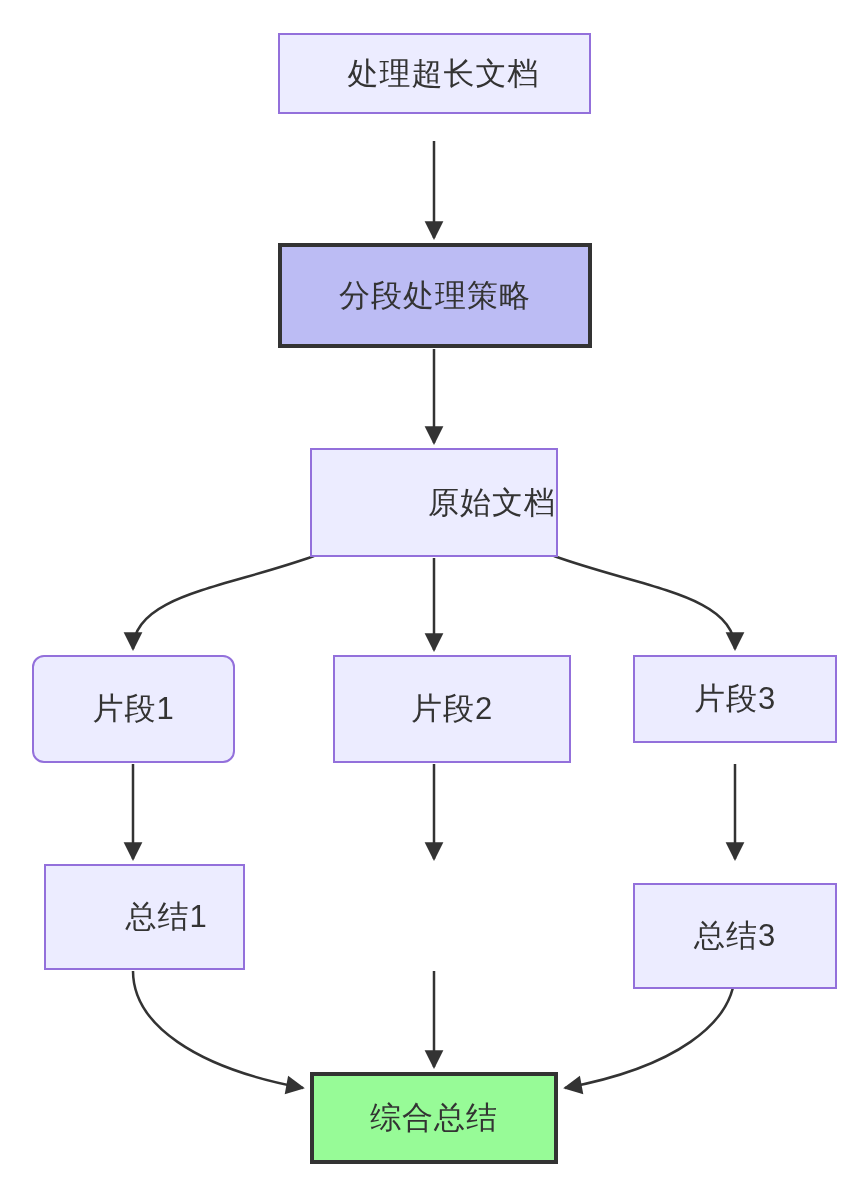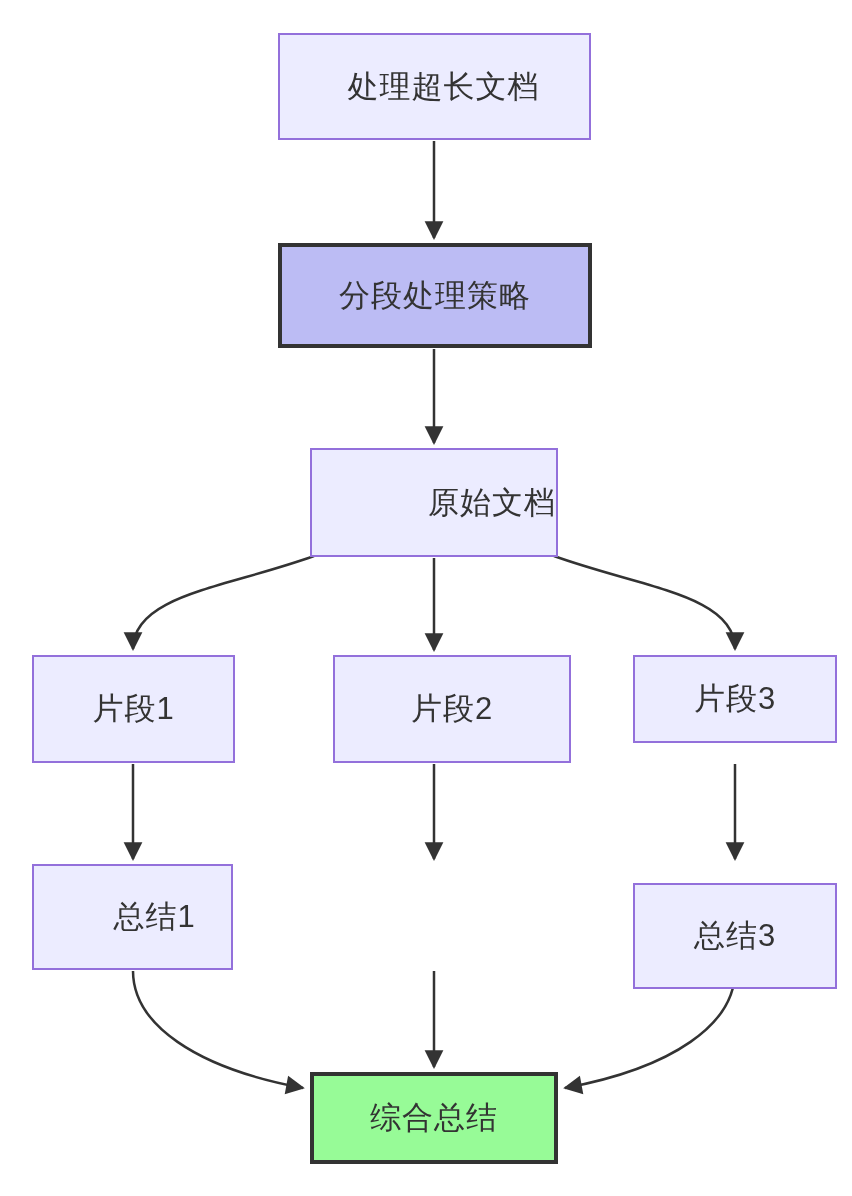--- a/index.html
+++ b/index.html
@@ -38,27 +38,27 @@
   .node.highlight {
     background: #BCBCF4;
     border: 4px solid #333333;
   }
   .node.success {
     background: #97FB97;
     border: 4px solid #333333;
   }
 
   
-  #n-A  { left: 278px; top: 33px;   width: 313px; height: 107px; padding-left: 18px; }
+  #n-A  { left: 278px; top: 33px;   width: 313px; height: 81px; padding-left: 18px; }
   #n-B  { left: 278px; top: 243px;  width: 314px; height: 105px; }
   #n-C  { left: 310px; top: 448px;  width: 248px; height: 109px; justify-content: flex-end; }
-  #n-D1 { left: 32px;  top: 655px;  width: 203px; height: 108px; }
+  #n-D1 { left: 32px;  top: 655px;  width: 203px; height: 108px; border-radius: 12px; }
   #n-D2 { left: 333px; top: 655px;  width: 238px; height: 108px; }
   #n-D3 { left: 633px; top: 655px;  width: 204px; height: 88px; }
-  #n-E1 { left: 32px;  top: 864px;  width: 201px; height: 106px; padding-left: 44px; }
+  #n-E1 { left: 44px;  top: 864px;  width: 201px; height: 106px; padding-left: 44px; }
   #n-E2 { left: 333px; top: 864px;  width: 202px; height: 106px; }
   #n-E3 { left: 633px; top: 864px;  width: 204px; height: 106px; margin-top: 19px; }
   #n-F  { left: 310px; top: 1072px; width: 248px; height: 92px; }
 
   .edge {
     stroke: #333333;
     stroke-width: 2.5;
     fill: none;
   }
 </style>

